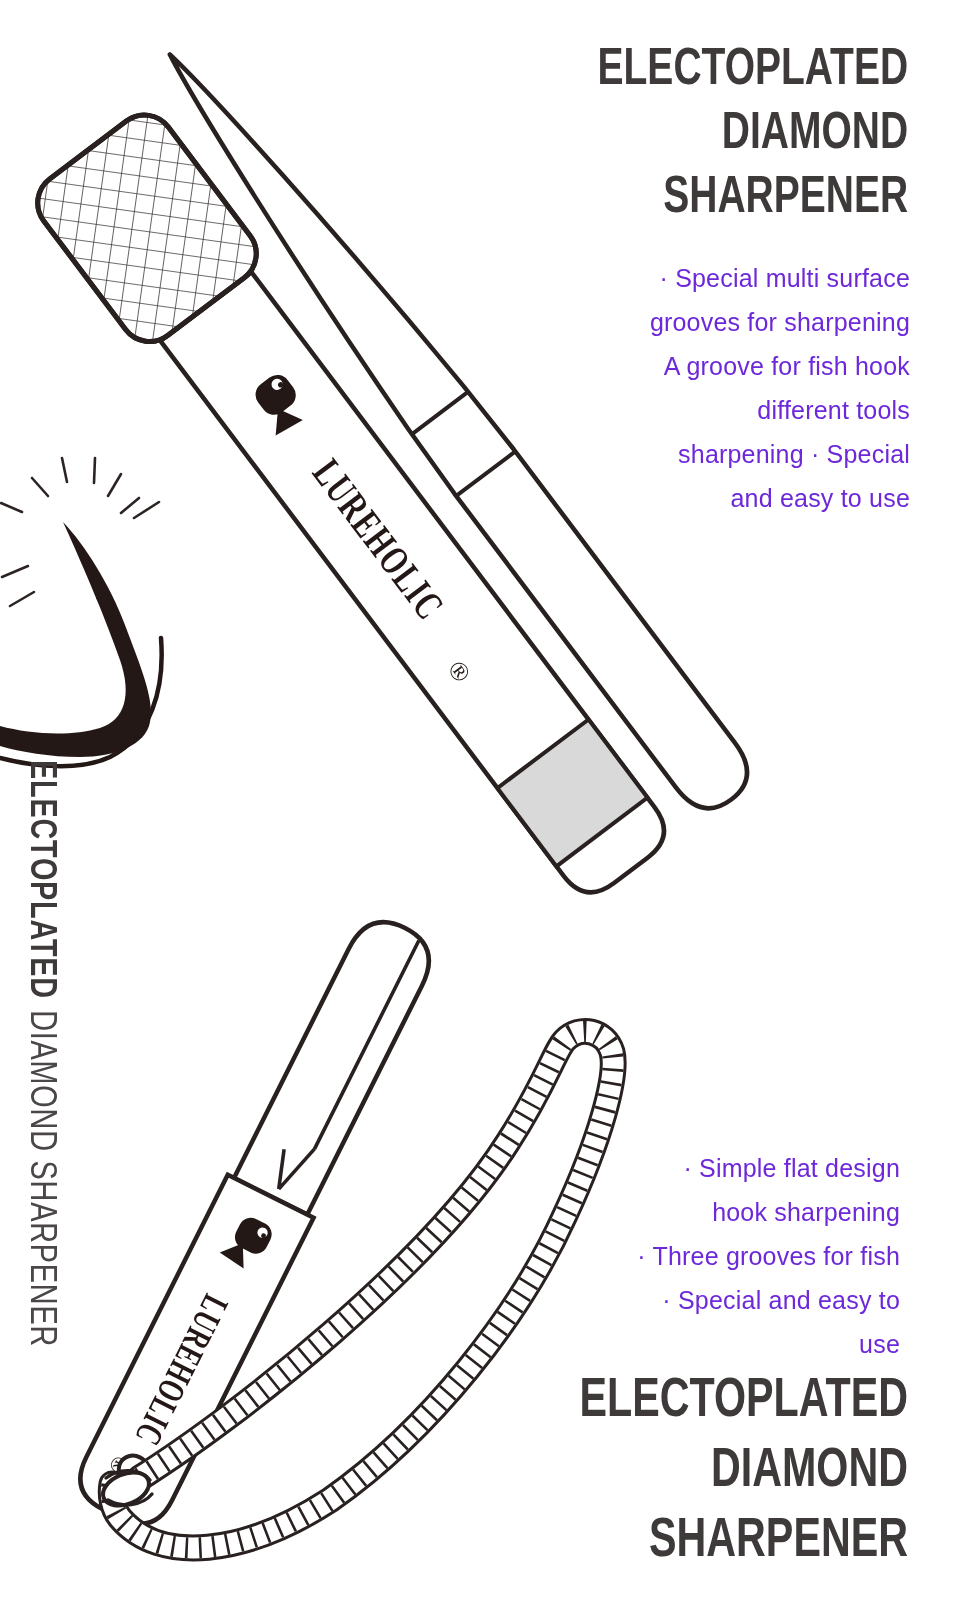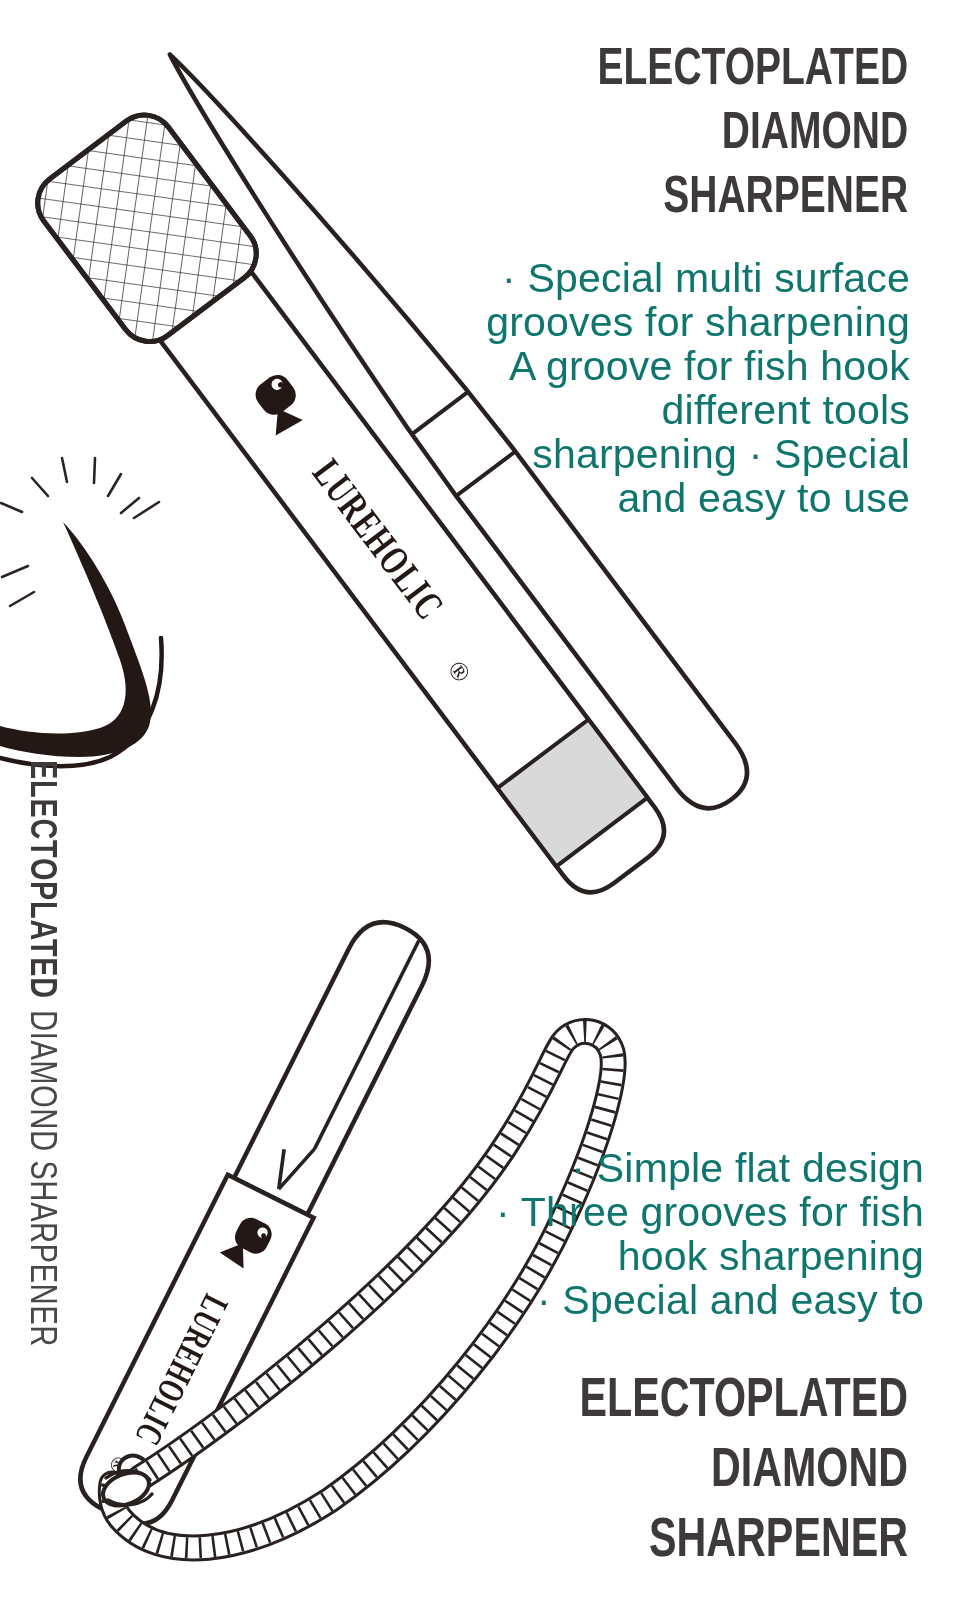--- a/index.html
+++ b/index.html
@@ -4,23 +4,23 @@
 <style>
   html,body{margin:0;padding:0;background:#ffffff;}
   .page{position:relative;width:960px;height:1620px;background:#ffffff;overflow:hidden;
         font-family:"Liberation Sans",sans-serif;}
   .art{position:absolute;left:0;top:0;}
   .block{position:absolute;}
   .heading{color:#3d3a39;font-weight:700;text-align:right;transform:scaleX(0.75);transform-origin:100% 0;}
   .heading .hl{white-space:nowrap;}
   .top-heading{top:34px;right:52px;font-size:52px;line-height:64px;}
   .bottom-heading{top:1362px;right:52px;font-size:55px;line-height:70px;}
-  .bullets{color:#0f766e;text-align:right;font-size:41px;line-height:44px;letter-spacing:0.2px;}
+  .bullets{color:#6d28d9;text-align:right;font-size:25px;line-height:44px;letter-spacing:0.2px;}
   .top-bullets{top:256px;right:50px;}
-  .bottom-bullets{top:1146px;right:36px;}
+  .bottom-bullets{top:1146px;right:60px;}
   .vtext{position:absolute;left:64px;top:760px;transform:rotate(90deg) scaleX(0.8);transform-origin:0 0;
          white-space:nowrap;color:#3d3a39;font-size:36px;}
   .vtext .vb{font-weight:700;letter-spacing:1px;}
   .vtext .vr{font-weight:400;margin-left:14px;letter-spacing:1px;color:#4a4746;}
   svg text{font-family:"Liberation Serif",serif;}
 </style>
 </head>
 <body>
 
 <div class="page">
@@ -133,23 +133,24 @@
     <div>sharpening · Special</div>
     <div>and easy to use</div>
   </div>
 
   <div class="vtext">
     <span class="vb">ELECTOPLATED</span><span class="vr">DIAMOND SHARPENER</span>
   </div>
 
   <div class="block bullets bottom-bullets">
     <div>· Simple flat design</div>
+    <div>hook sharpening</div>
     <div>· Three grooves for fish</div>
-    <div>hook sharpening</div>
     <div>· Special and easy to</div>
+    <div>use</div>
   </div>
 
   <div class="block heading bottom-heading">
     <div class="hl">ELECTOPLATED</div>
     <div class="hl">DIAMOND</div>
     <div class="hl">SHARPENER</div>
   </div>
 
 </div>
 

